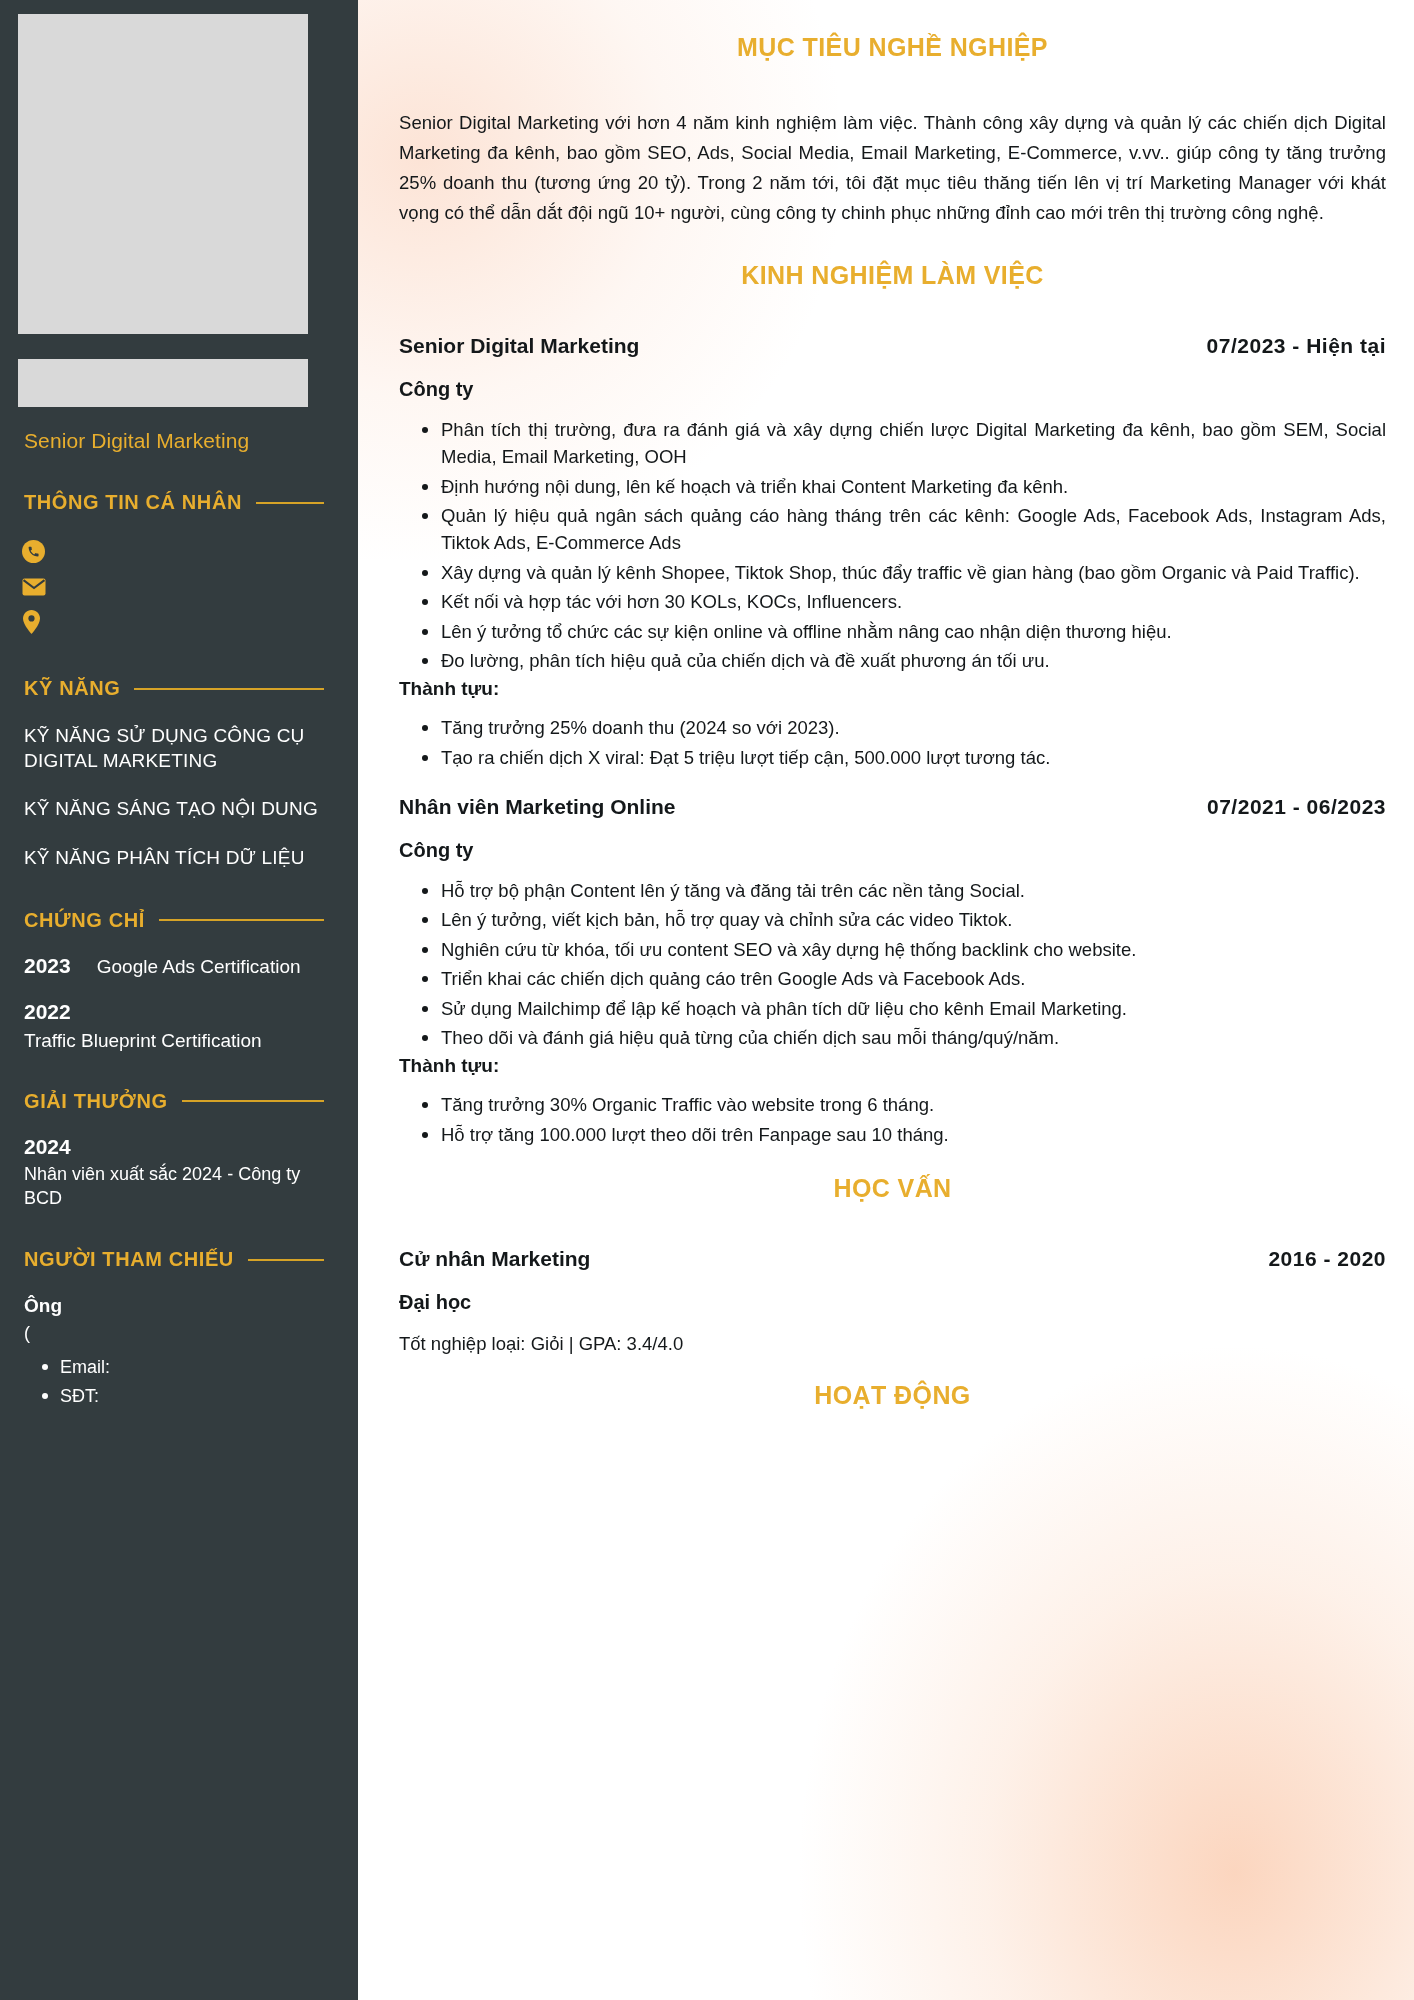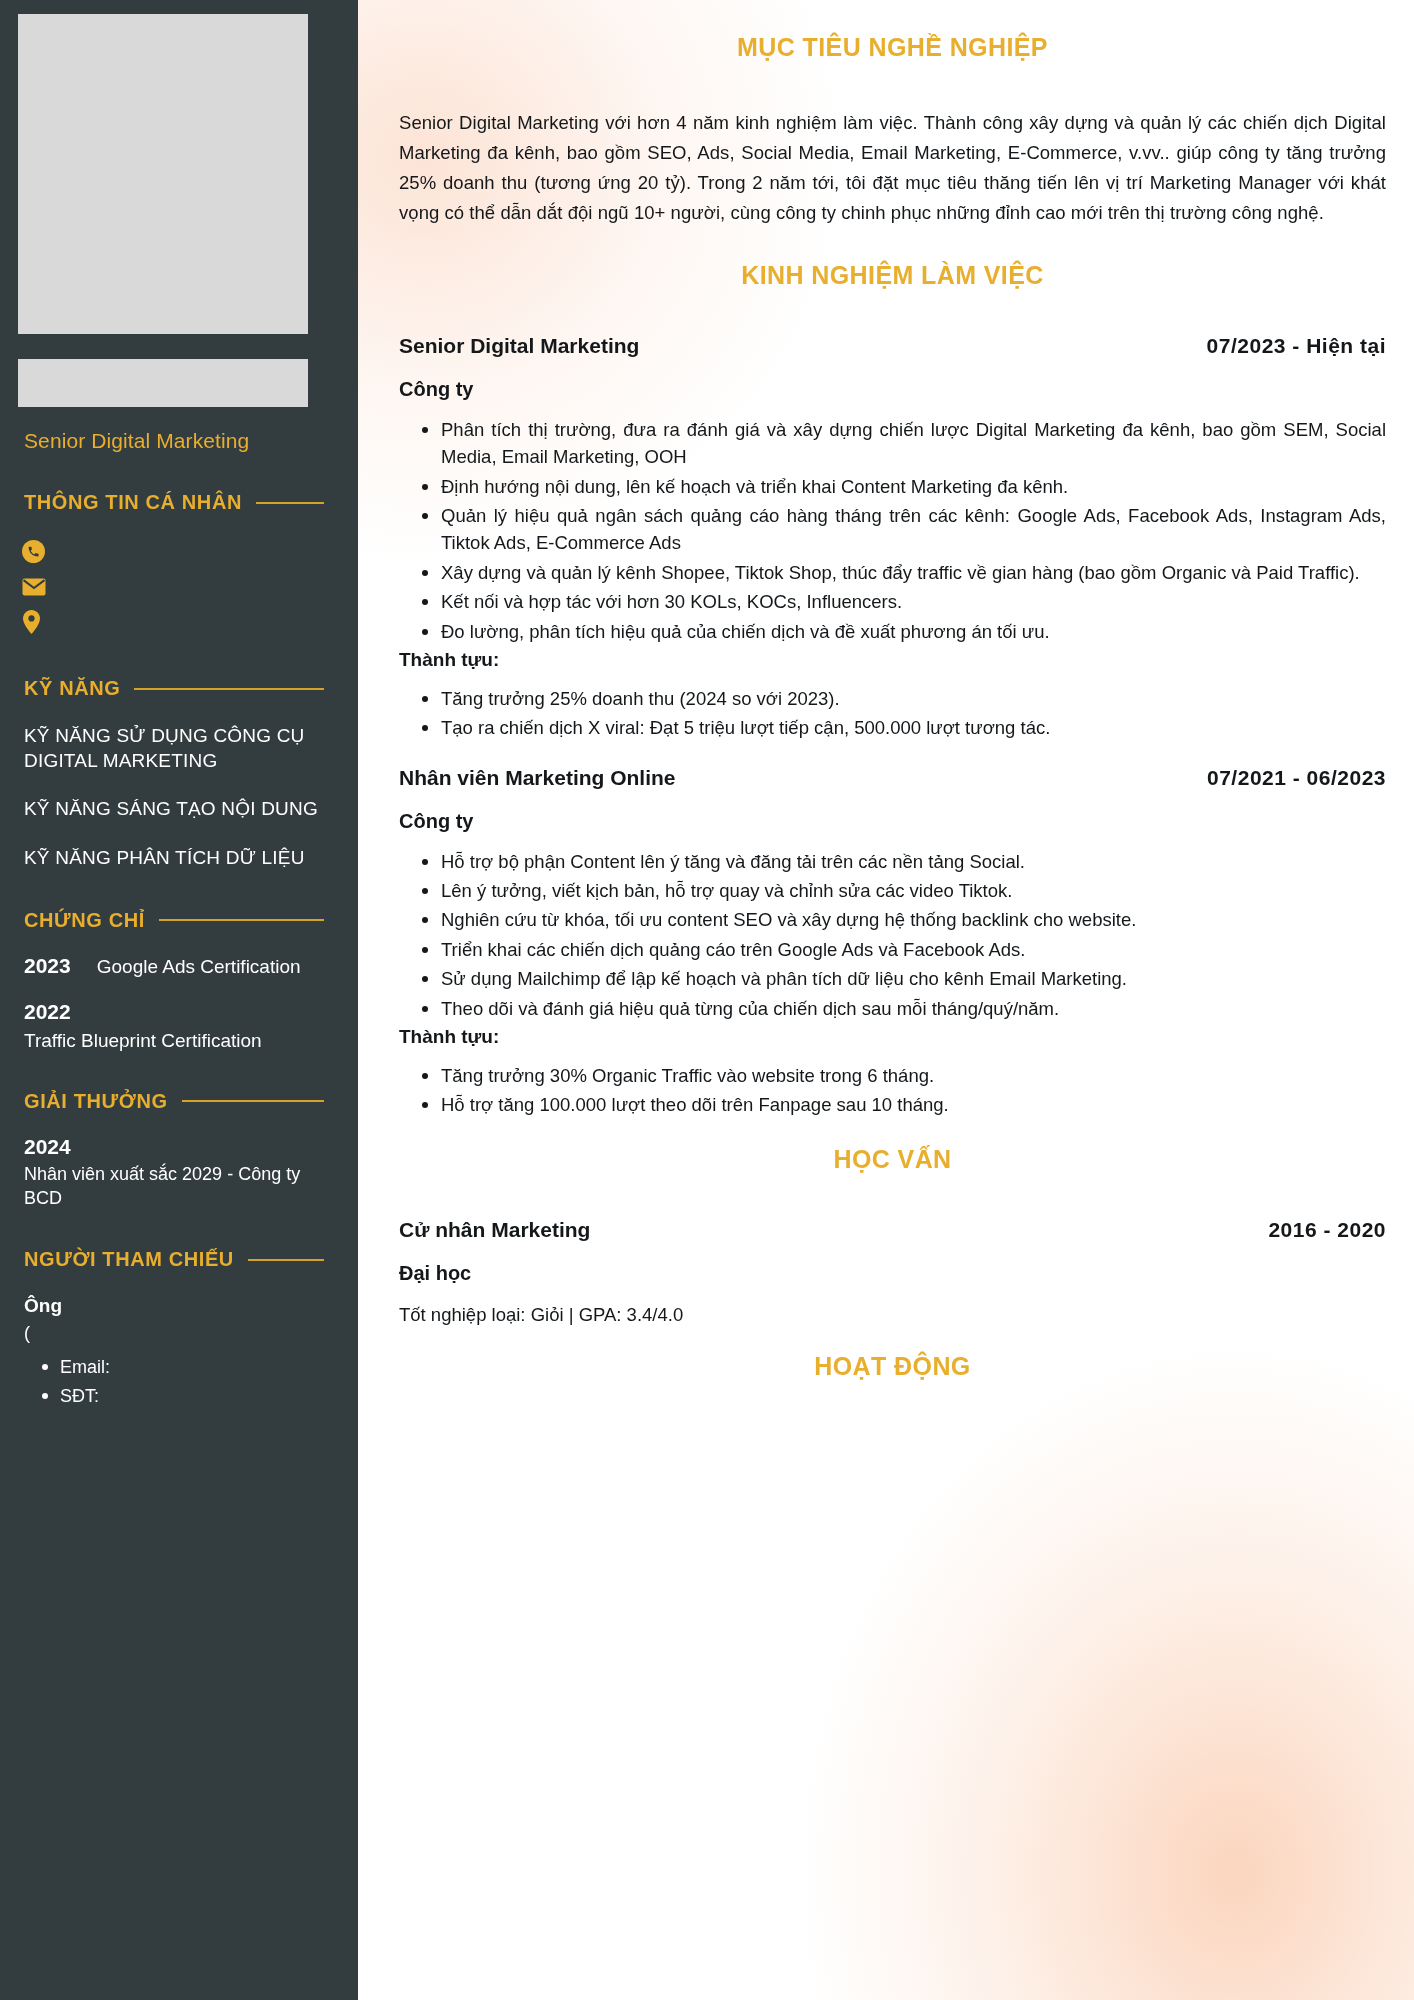--- a/index.html
+++ b/index.html
@@ -348,21 +348,21 @@
     <div class="cert-row">
       <div class="cert-year">2022</div>
       <div class="cert-name-under">Traffic Blueprint Certification</div>
     </div>
 
     <div class="side-head">
       <span class="txt">GIẢI THƯỞNG</span>
       <span class="rule"></span>
     </div>
     <div class="award-year">2024</div>
-    <div class="award-desc">Nhân viên xuất sắc 2029 - Công ty BCD</div>
+    <div class="award-desc">Nhân viên xuất sắc 2024 - Công ty BCD</div>
 
     <div class="side-head">
       <span class="txt">NGƯỜI THAM CHIẾU</span>
       <span class="rule"></span>
     </div>
     <div class="ref-name">Ông</div>
     <div class="ref-role">(</div>
     <ul class="ref-ul">
       <li>Email:</li>
       <li>SĐT:</li>
@@ -387,20 +387,21 @@
         <span class="entry-title">Senior Digital Marketing</span>
         <span class="entry-dates">07/2023  -  Hiện tại</span>
       </div>
       <div class="entry-sub">Công ty</div>
       <ul class="duties">
         <li class="justify">Phân tích thị trường, đưa ra đánh giá và xây dựng chiến lược Digital Marketing đa kênh, bao gồm SEM, Social Media, Email Marketing, OOH</li>
         <li>Định hướng nội dung, lên kế hoạch và triển khai Content Marketing đa kênh.</li>
         <li class="justify">Quản lý hiệu quả ngân sách quảng cáo hàng tháng trên các kênh: Google Ads, Facebook Ads, Instagram Ads, Tiktok Ads, E-Commerce Ads</li>
         <li class="justify">Xây dựng và quản lý kênh Shopee, Tiktok Shop, thúc đẩy traffic về gian hàng (bao gồm Organic và Paid Traffic).</li>
         <li>Kết nối và hợp tác với hơn 30 KOLs, KOCs, Influencers.</li>
+        <li class="justify">Lên ý tưởng tổ chức các sự kiện online và offline nhằm nâng cao nhận diện thương hiệu.</li>
         <li>Đo lường, phân tích hiệu quả của chiến dịch và đề xuất phương án tối ưu.</li>
       </ul>
       <div class="achieve-label">Thành tựu:</div>
       <ul class="duties">
         <li>Tăng trưởng 25% doanh thu (2024 so với 2023).</li>
         <li>Tạo ra chiến dịch X viral: Đạt 5 triệu lượt tiếp cận, 500.000 lượt tương tác.</li>
       </ul>
     </div>
 
     <div class="entry">

